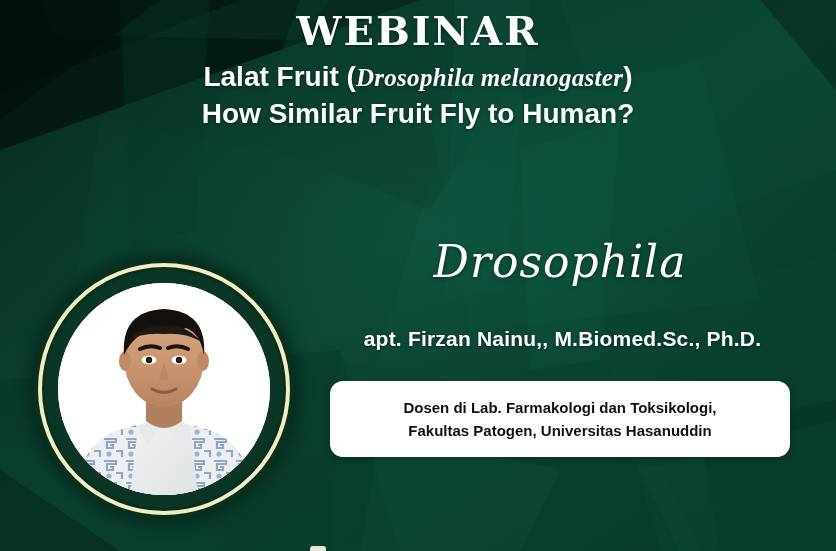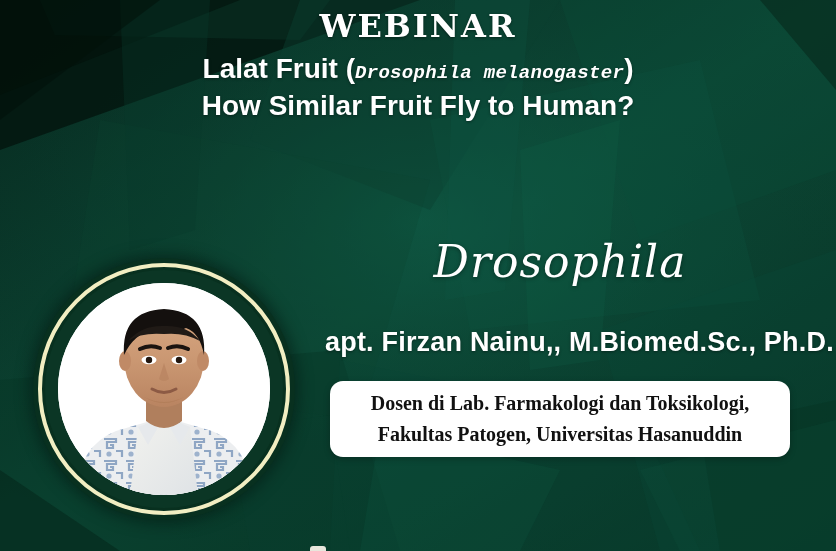--- a/index.html
+++ b/index.html
@@ -30,43 +30,43 @@
     position:absolute;
     left:0; right:0; top:10px;
     text-align:center;
     z-index:5;
     padding:0 20px;
   }
 
   .webinar-word {
     font-family:"DejaVu Serif", "Liberation Serif", serif;
     font-weight:bold;
-    font-size:32px;
+    font-size:40px;
     letter-spacing:2px;
     color:#ffffff;
     line-height:1.05;
     text-shadow:0 1px 3px rgba(0,0,0,.45);
   }
 
   .title-line {
     font-family:"Liberation Sans", sans-serif;
     font-weight:bold;
     font-size:28px;
     color:#ffffff;
     line-height:1.33;
     text-shadow:0 1px 3px rgba(0,0,0,.4);
     white-space:nowrap;
   }
   .title-line.l1 { margin-top:6px; }
 
   .sci-name {
-    font-family:Liberation Mono, monospace;
+    font-family:Liberation Serif, serif;
     font-style:italic;
     font-weight:bold;
-    font-size:19px;
+    font-size:25px;
     letter-spacing:.3px;
   }
 
   
   .pembicara {
     position:absolute;
     left:330px; top:236px;
     width:460px;
     text-align:center;
     font-family:"DejaVu Serif", "Liberation Serif", serif;
@@ -79,21 +79,21 @@
   }
 
   
   .speaker-name {
     position:absolute;
     left:325px; top:327px;
     width:475px;
     text-align:center;
     font-family:"Liberation Sans", sans-serif;
     font-weight:bold;
-    font-size:27px;
+    font-size:21px;
     color:#ffffff;
     letter-spacing:.2px;
     z-index:5;
     white-space:nowrap;
     text-shadow:0 1px 3px rgba(0,0,0,.4);
   }
 
   
   .affil-box {
     position:absolute;
@@ -102,23 +102,23 @@
     background:#ffffff;
     border-radius:13px;
     display:flex;
     flex-direction:column;
     align-items:center;
     justify-content:center;
     z-index:5;
     box-shadow:0 2px 6px rgba(0,0,0,.25);
   }
   .affil-line {
-    font-family:Liberation Serif, serif;
-    font-weight:bold;
-    font-size:20px;
+    font-family:Liberation Sans, sans-serif;
+    font-weight:bold;
+    font-size:15px;
     color:#111111;
     line-height:1.55;
     white-space:nowrap;
   }
 
   
   .portrait-wrap {
     position:absolute;
     left:33px; top:258px;
     width:262px; height:262px;

